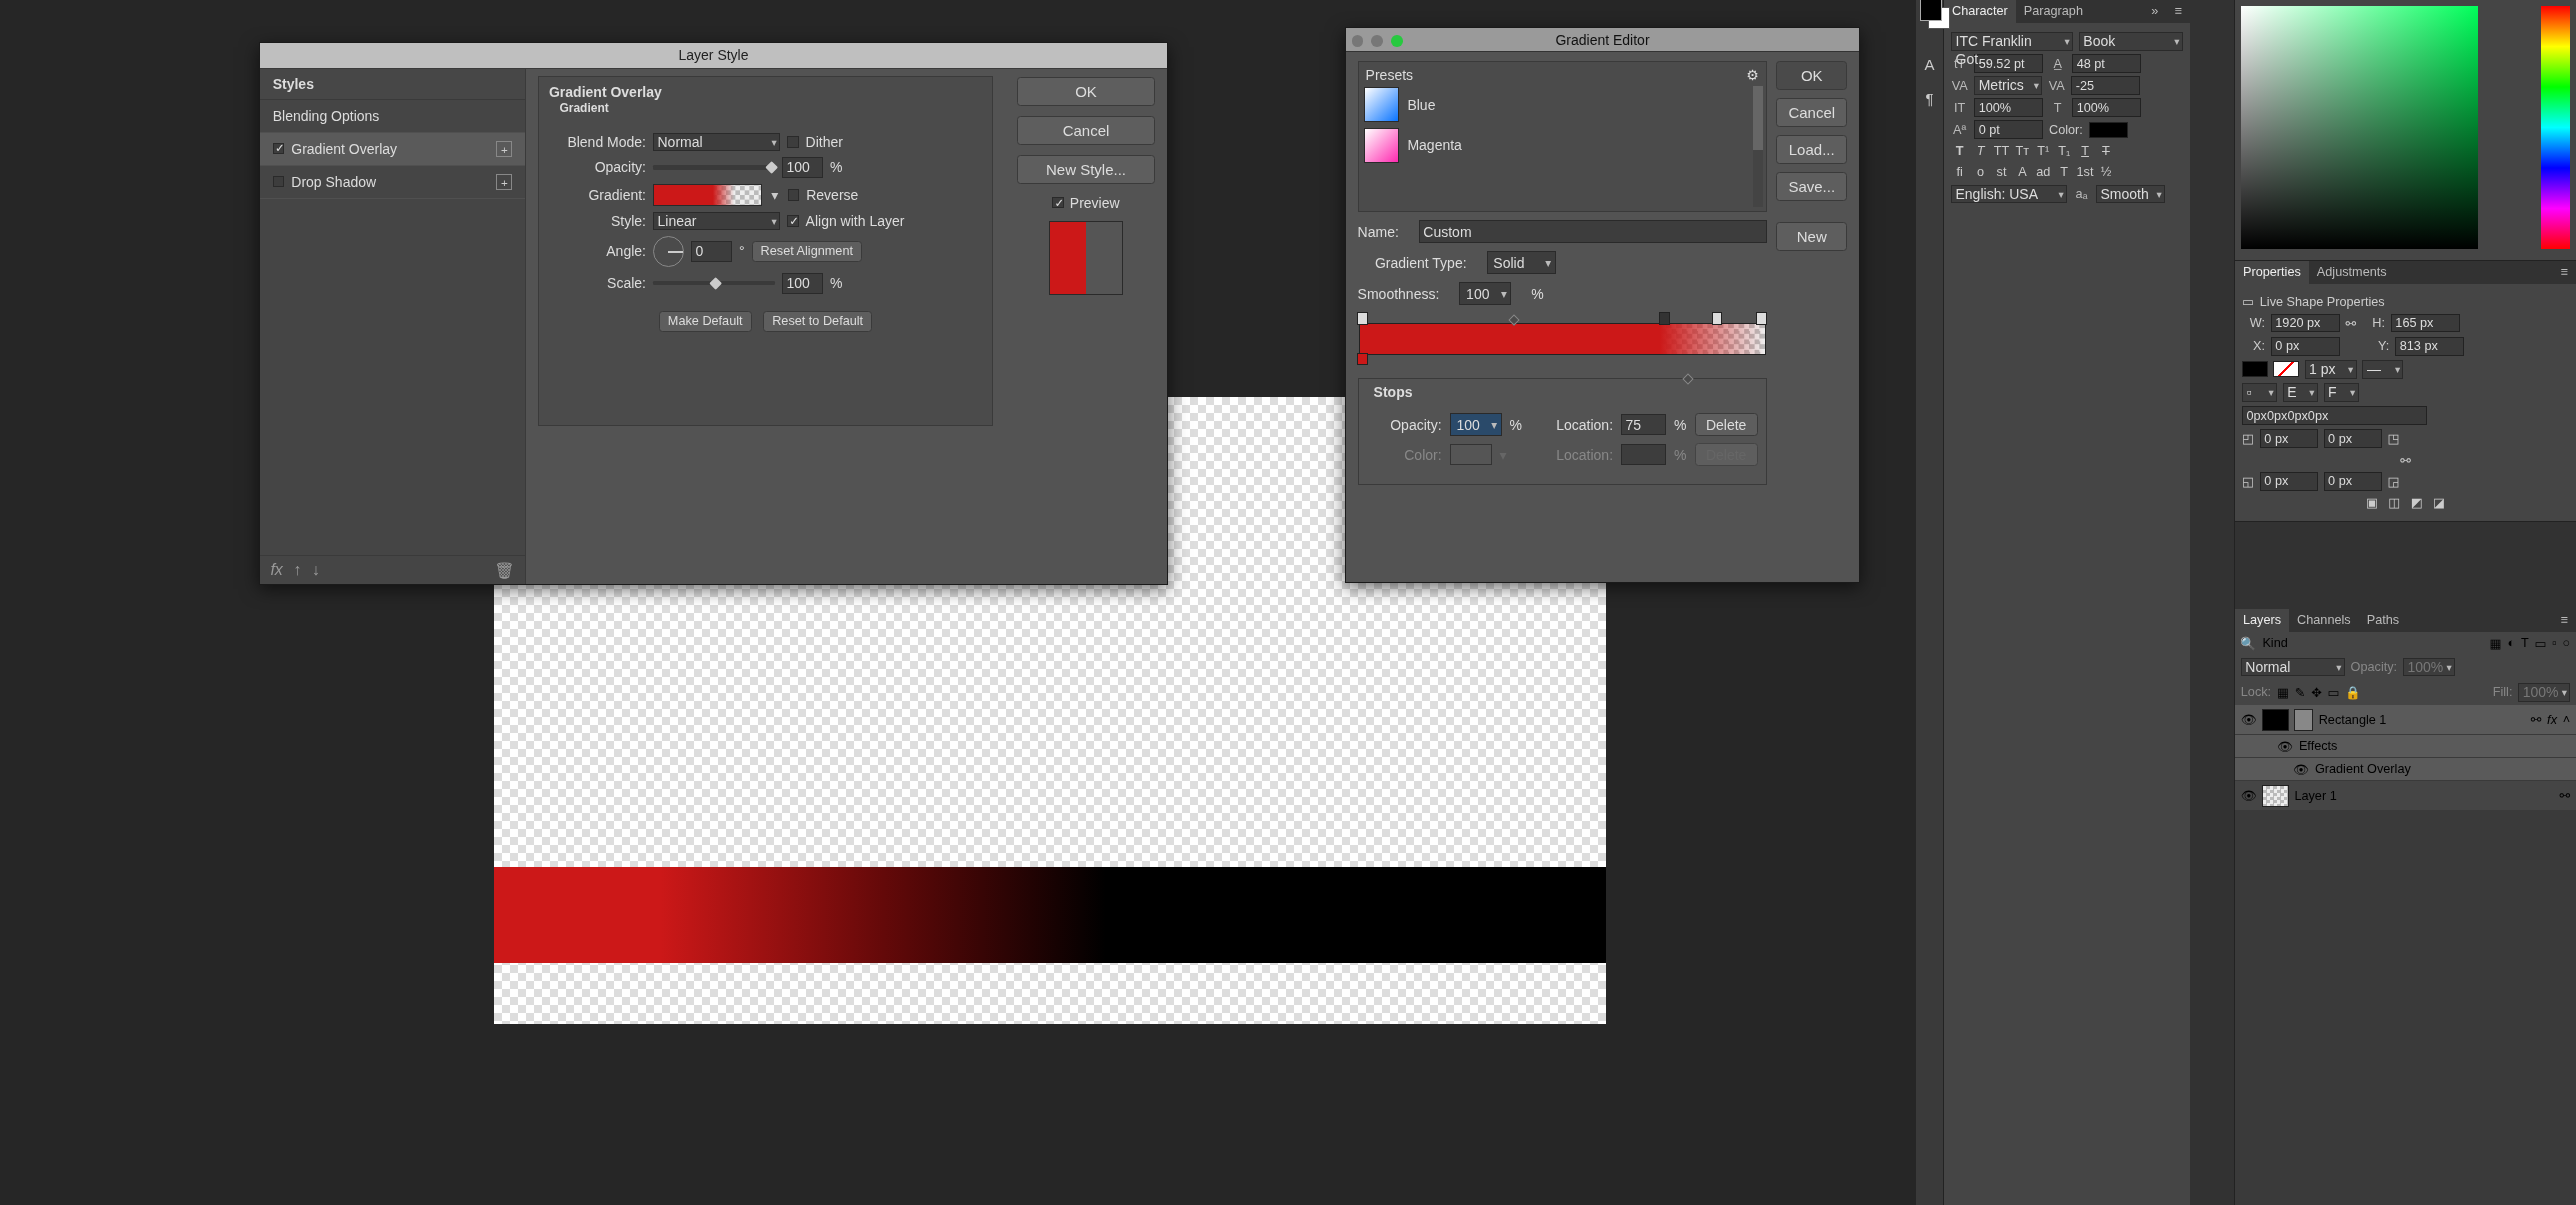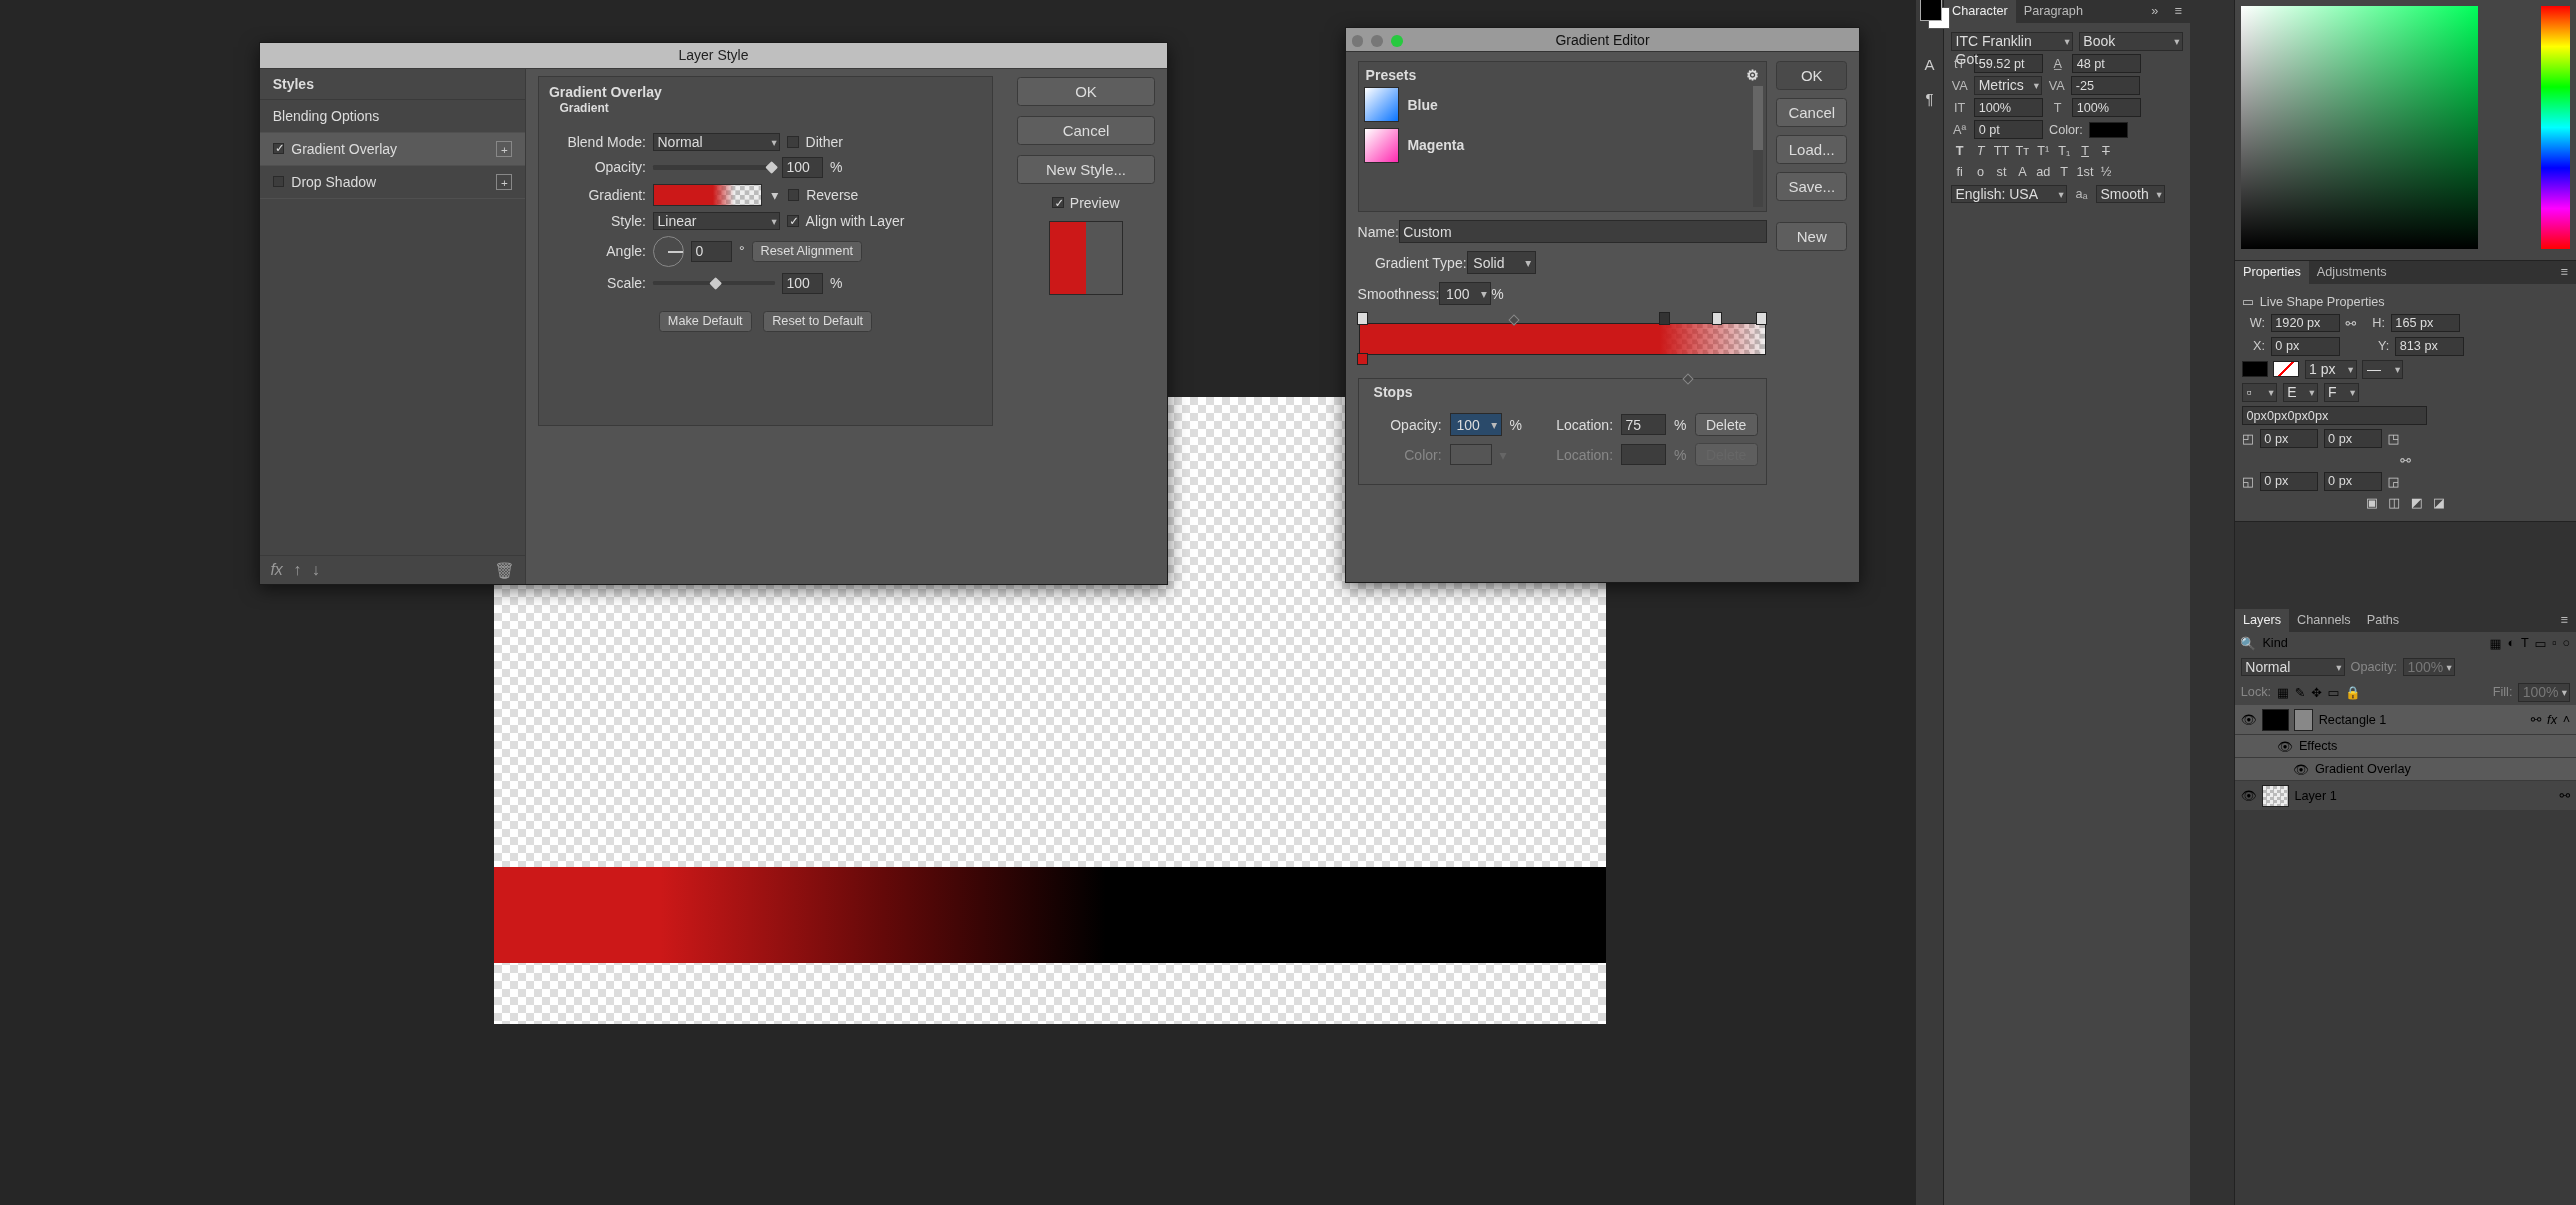--- a/index.html
+++ b/index.html
@@ -56,28 +56,28 @@
 
 
 .ge { left: 1345px; top: 27px; width: 515px; height: 556px; }
 .ge-title { background: #9a9a9a; color: #111; border-bottom: 0.6px solid #333; height: 24px; line-height: 24px; position: relative; }
 .tl { position: absolute; left: 5.8px; top: 7px; display: flex; gap: 8px; }
 .tl span { width: 11.6px; height: 11.6px; border-radius: 50%; background: #777; }
 .tl .g { background: #27c93f; }
 .ge-body { padding: 9.3px 11.6px; display: flex; gap: 9.3px; }
 .ge-left { flex: 1; }
 .ge-right { width: 104px; display: flex; flex-direction: column; gap: 8px; }
-.presets { border: 0.6px solid #3a3a3a; background: #4b4b4b; height: 151px; position: relative; padding: 0; font-weight: bold; }
+.presets { border: 0.6px solid #3a3a3a; background: #4b4b4b; height: 151px; position: relative; padding: 0; }
 .presets-hdr { display: flex; justify-content: space-between; padding: 4.6px 7px; font-size: 14px; }
 .presets-list { position: absolute; top: 24px; left: 5.8px; right: 16px; bottom: 4.6px; overflow: hidden; display: flex; flex-direction: column; gap: 3.5px; }
 .preset { display: flex; align-items: center; gap: 8px; height: 37px; }
 .preset .sw { width: 35px; height: 35px; border: 0.6px solid #2a2a2a; }
 .scrlb { position: absolute; right: 2.3px; top: 24px; bottom: 4.6px; width: 10.4px; background: #444; }
 .scrlb .th { position: absolute; top: 0; left: 0; right: 0; height: 64px; background: #666; }
-.ge-row { display: flex; align-items: center; margin: 8px 0; gap: 0; }
+.ge-row { display: flex; align-items: center; margin: 8px 0; gap: 20px; }
 .ge-row .lbl { font-size: 14px; }
 .long-input { flex: 1; }
 .ge-sel { background: #3d3d3d; border: 0.6px solid #2a2a2a; color: #ddd; font-size: 14px; height: 23px; padding: 0 16px 0 5.8px; position: relative; display: inline-block; line-height: 22px; }
 .ge-sel::after { content: "▾"; position: absolute; right: 3.5px; top: 0; color: #bbb; font-size: 11.6px; }
 .grad-bar { position: relative; margin: 17.4px 1.2px 23px 1.2px; height: 32px; border: 0.6px solid #222; background: linear-gradient(90deg, #cc1818 0%, #cc1818 74%, #cc181800 100%), repeating-conic-gradient(#bbb 0% 25%, #eee 0% 50%) 50% / 10.4px 10.4px; }
 .stop-top, .stop-bot { position: absolute; width: 10.4px; height: 12.7px; background: #ddd; border: 0.6px solid #222; }
 .stop-top { top: -11.6px; }
 .stop-bot { bottom: -11.6px; }
 .stop-bot.red { background: #cc1818; }
 .mid { position: absolute; top: -8px; width: 8px; height: 8px; border: 0.6px solid #888; transform: rotate(45deg); background: #4b4b4b; }

